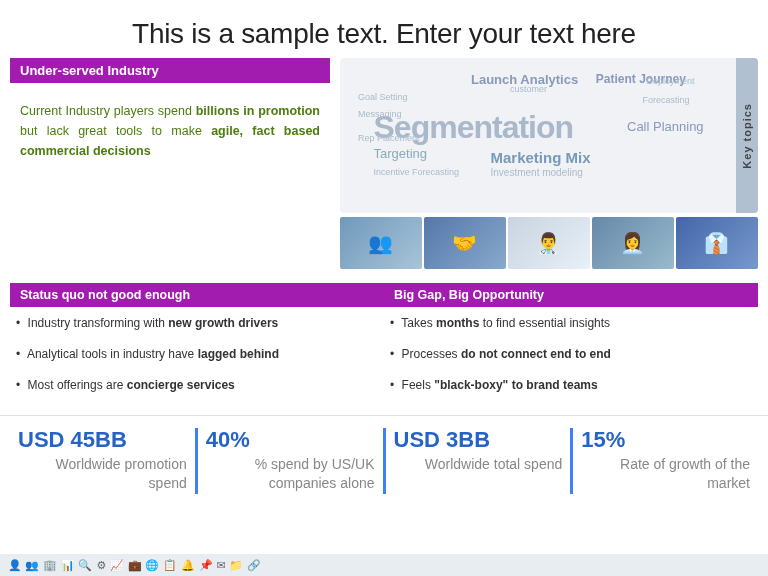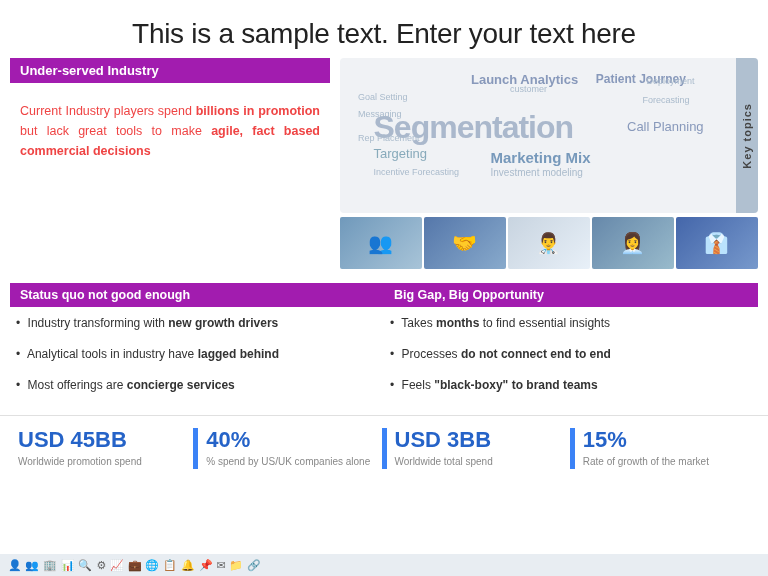--- a/index.html
+++ b/index.html
@@ -40,21 +40,21 @@
     .blue-header {
       background: #a21caf;
       color: #fff;
       font-size: 13px;
       font-weight: bold;
       padding: 5px 10px;
       margin-bottom: 10px;
     }
     .industry-text {
       font-size: 12.5px;
-      color: #ef4444;
+      color: #4d7c0f;
       line-height: 1.6;
       padding: 8px 10px;
       text-align: justify;
     }
     .industry-text b {
       font-weight: bold;
     }
 
     
     .right-panel {
@@ -182,36 +182,37 @@
     .stats-bar {
       display: flex;
       padding: 12px 10px 0 10px;
       gap: 0;
       border-top: 1px solid #e0e0e0;
       margin-top: 8px;
     }
     .stat-item {
       flex: 1;
       padding: 0 8px;
-      border-right: 5px solid #3b82f6;
+      border-right: 3px solid #3b82f6;
     }
     .stat-item:last-child {
       border-right: none;
     }
     .stat-value {
       font-size: 22px;
       font-weight: bold;
       color: #2563c8;
       line-height: 1.1;
     }
     .stat-label {
-      font-size: 10px;
+      font-size: 14px;
       color: #888;
       line-height: 1.4;
       margin-top: 2px;
+      text-align: right;
     }
 
     
     .footer-bar {
       position: absolute;
       bottom: 0;
       left: 0;
       right: 0;
       height: 22px;
       background: #e8edf2;

